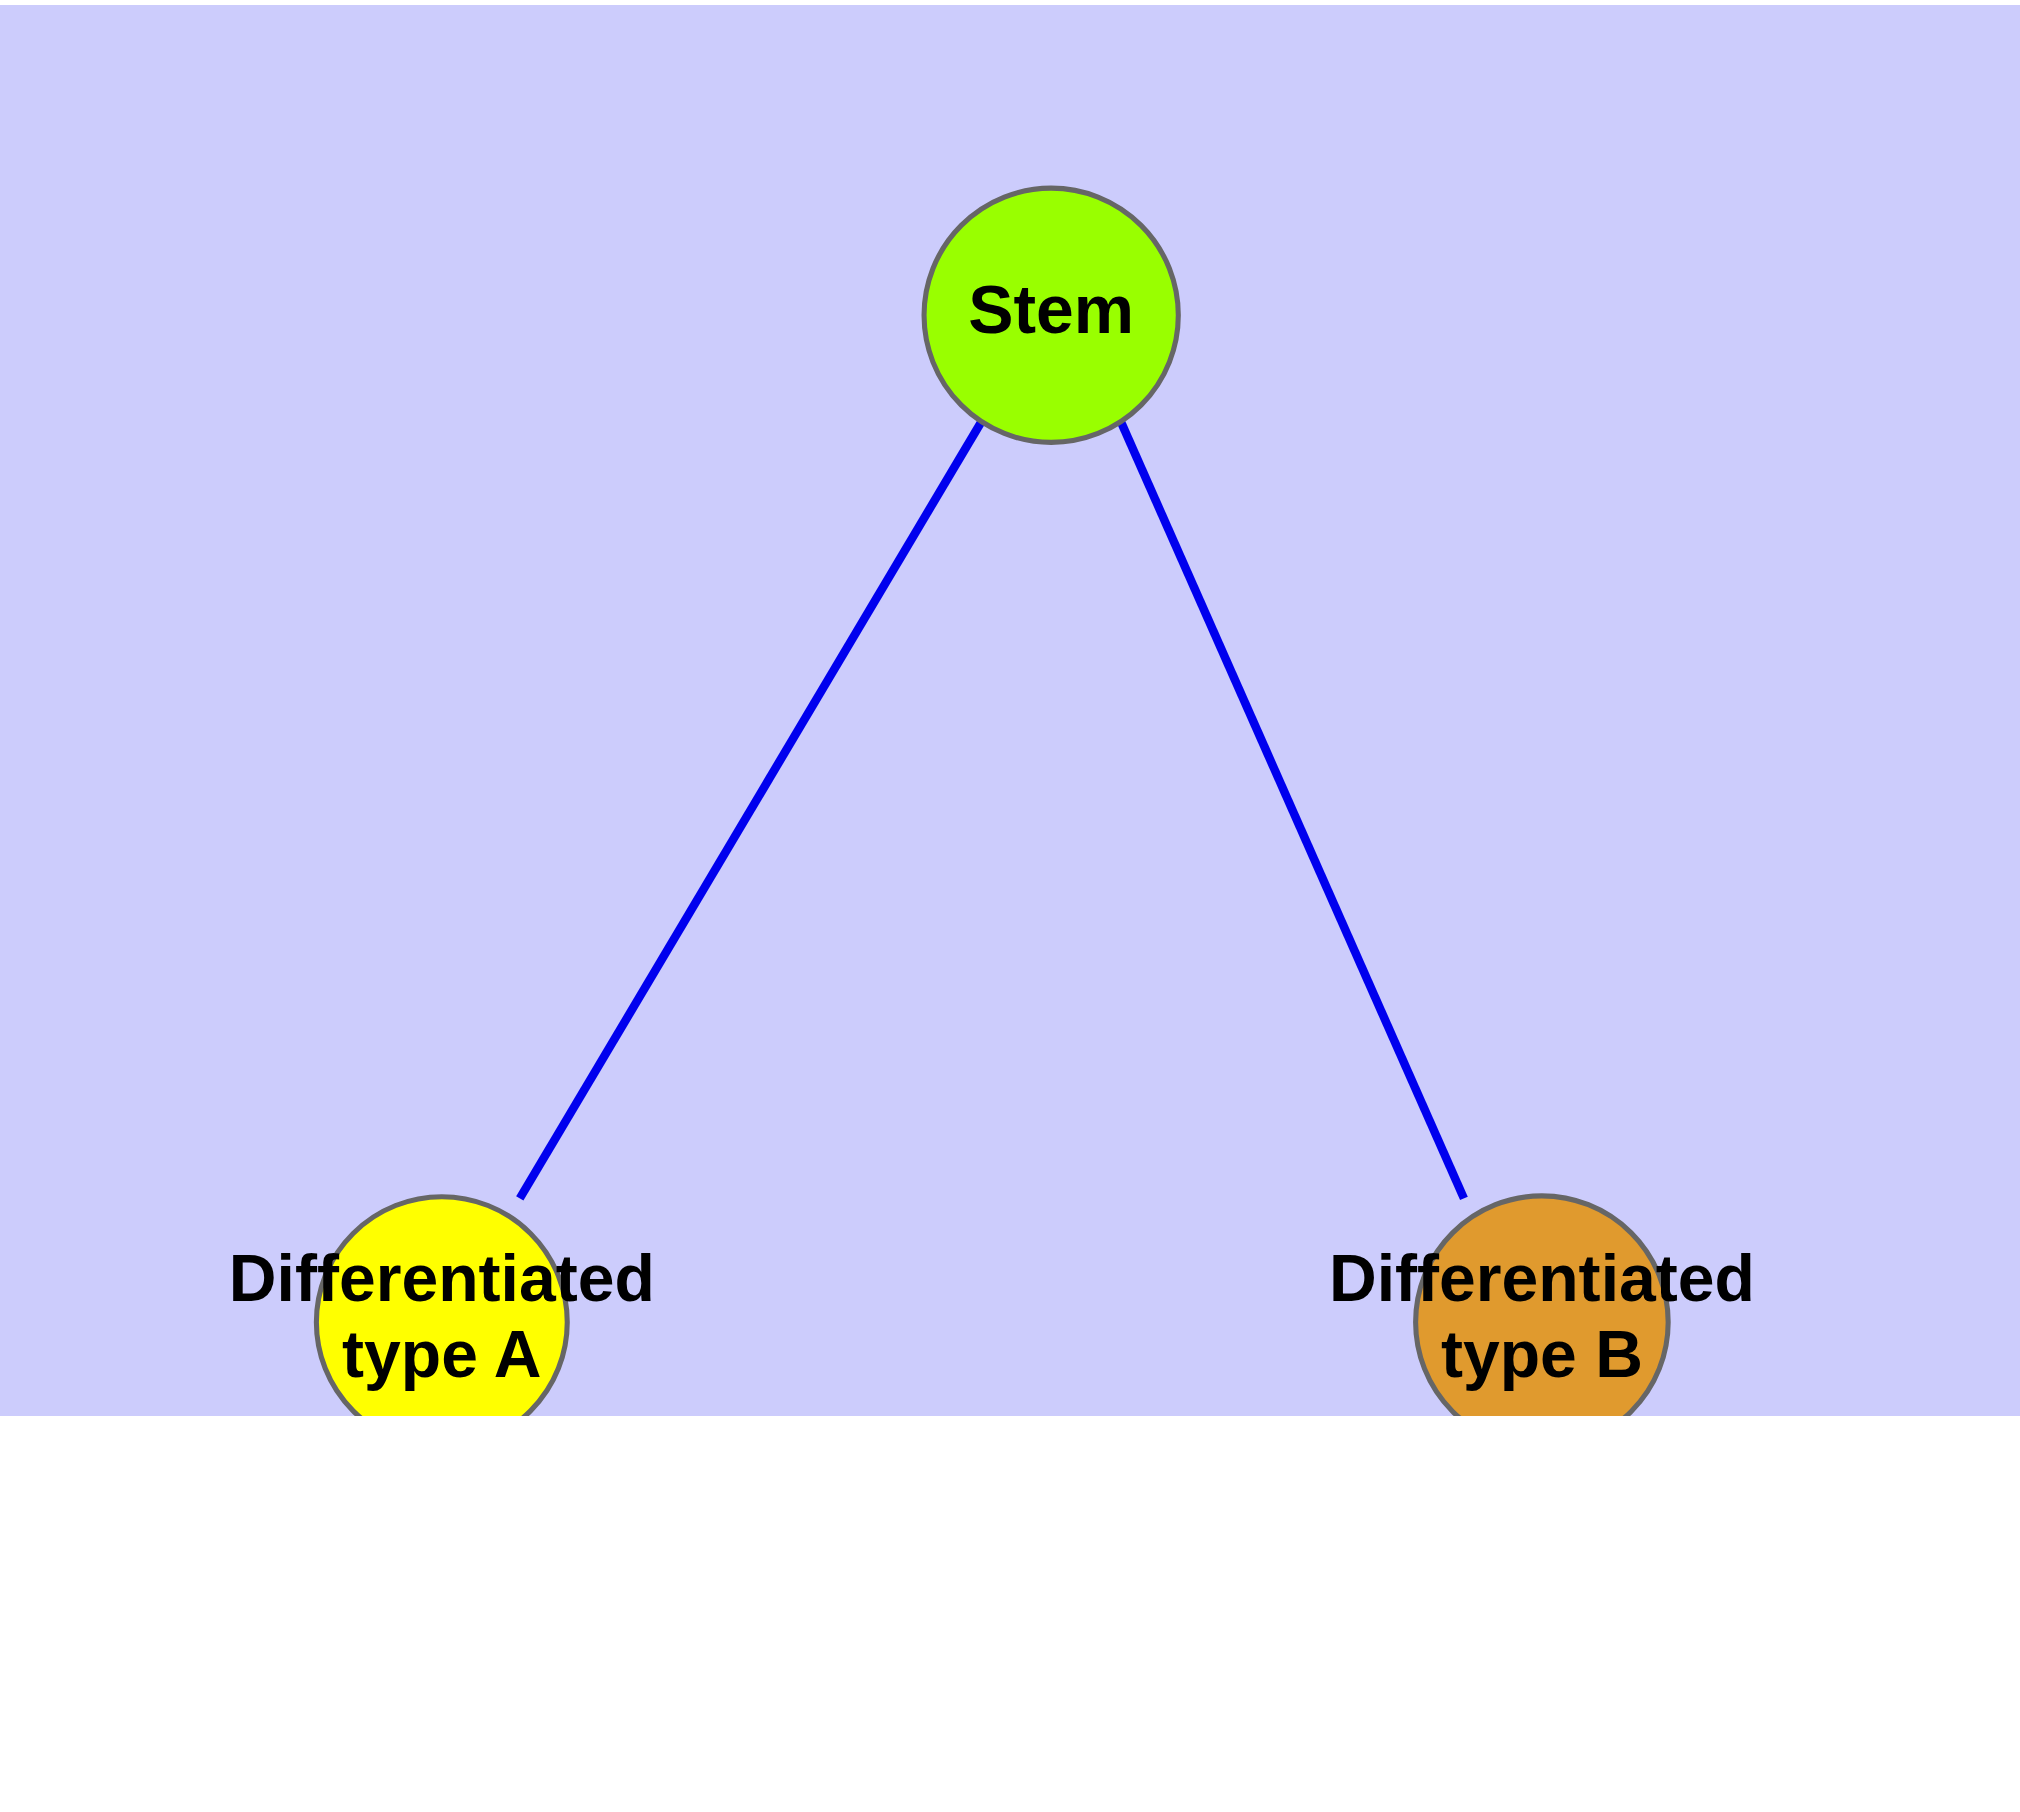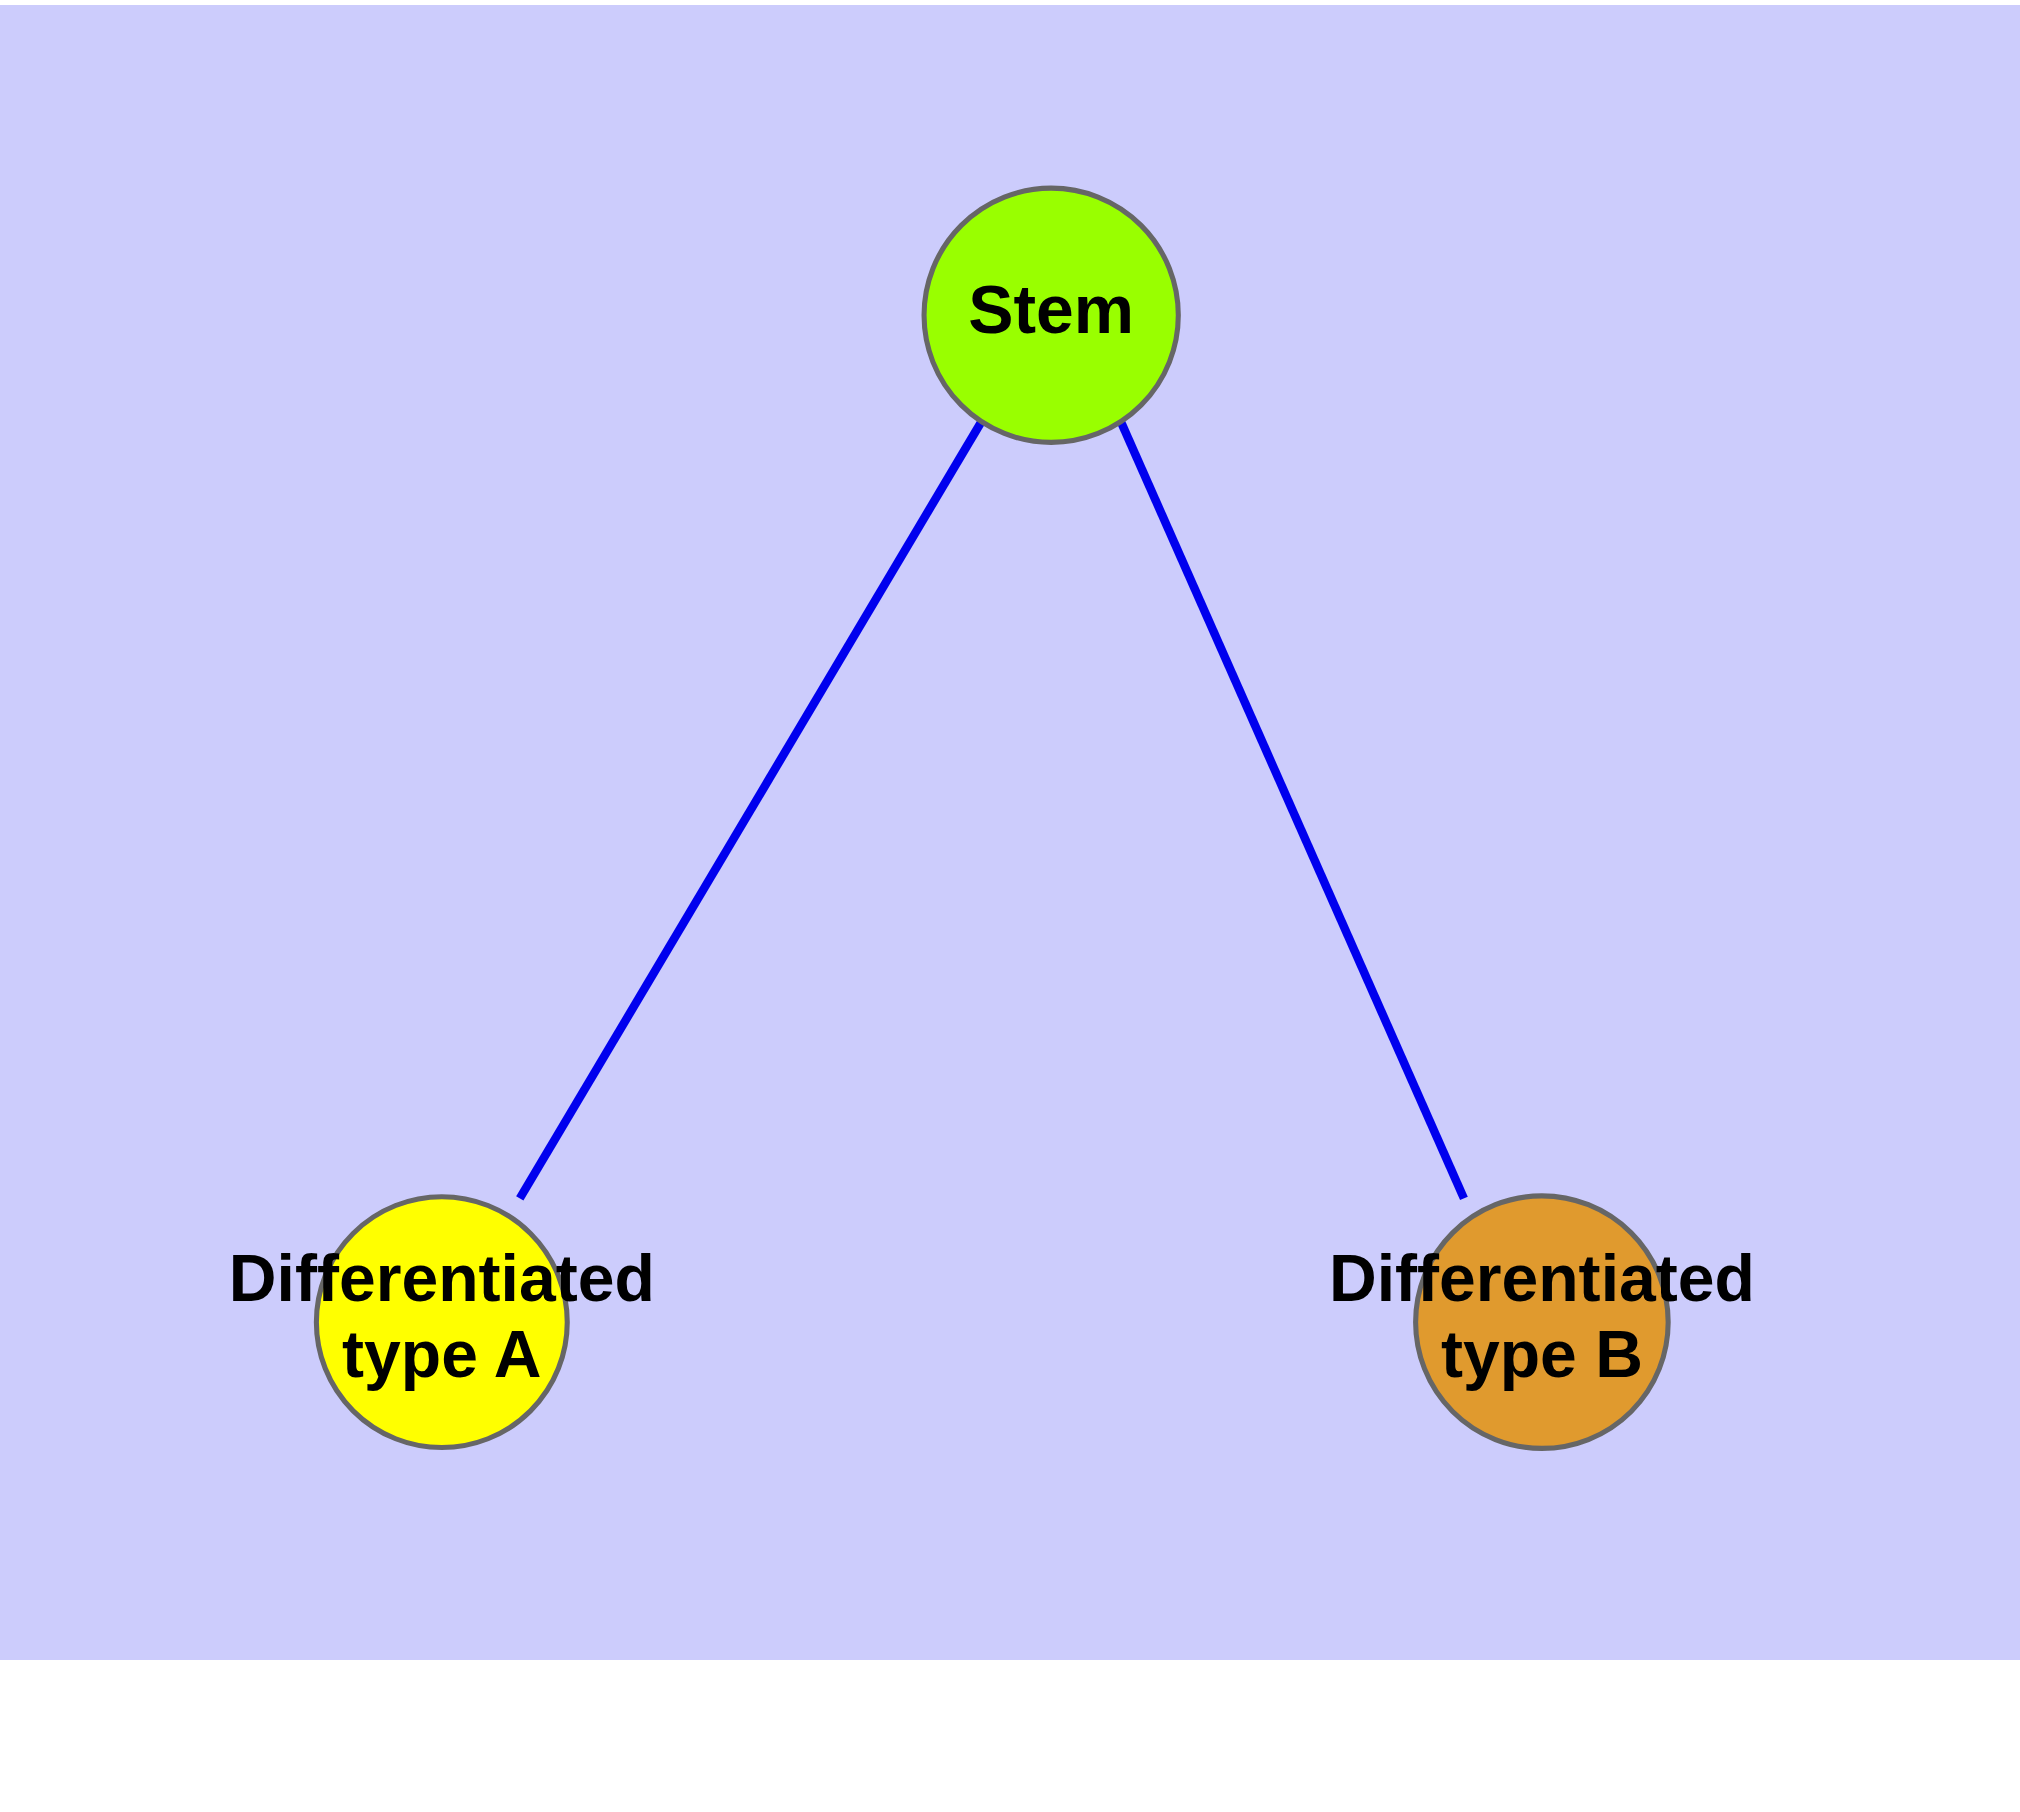--- a/index.html
+++ b/index.html
@@ -37,21 +37,21 @@
     text-anchor: middle;
     dominant-baseline: middle;
     white-space: pre;
   }
   .node-label-stem { font-size: 80px; }
   .node-label-leaf { font-size: 78px; }
 </style>
 </head>
 <body>
 
-<div id="canvas" style="background: rgb(255, 255, 255); width: 2021px; height: 1660px;">
+<div id="canvas" style="background: rgb(255, 255, 255); width: 2021px; height: 1416px;">
 
   <div id="plot-bg" style="background: rgb(204, 204, 252); width: 2021px;"></div>
 
   <svg id="graph-svg" viewBox="0 0 2384 2138" xmlns="http://www.w3.org/2000/svg">
 
     <g id="edge-layer">
         <line x1="1158" y1="497" x2="613" y2="1414" stroke="#0000EE" stroke-width="10" stroke-linecap="butt"></line>
         <line x1="1322" y1="497" x2="1727" y2="1414" stroke="#0000EE" stroke-width="10" stroke-linecap="butt"></line>
       </g>
     <g id="node-layer">

